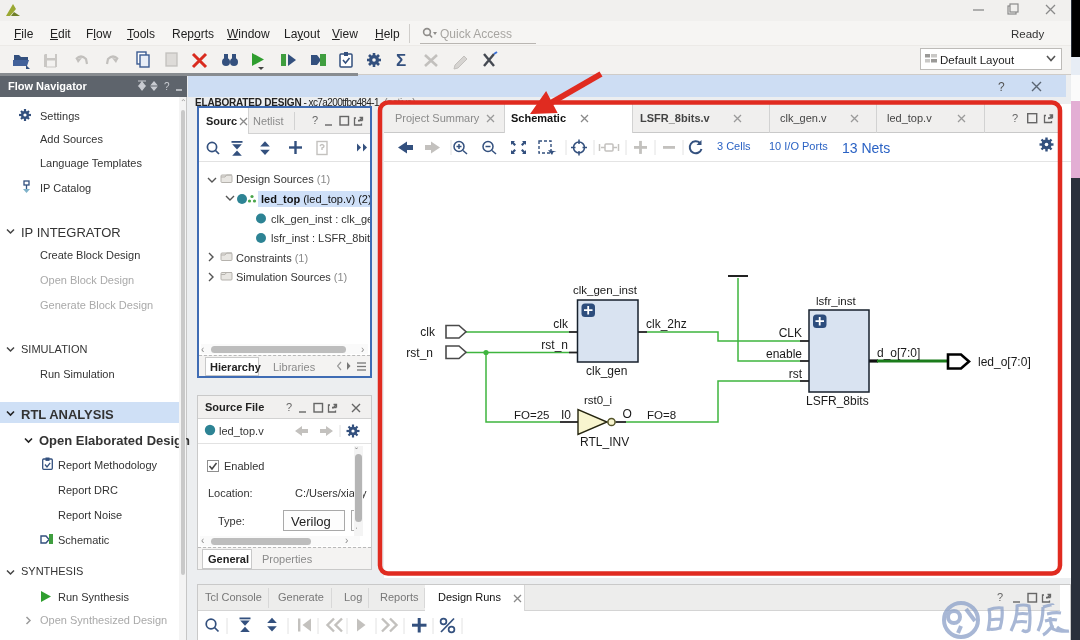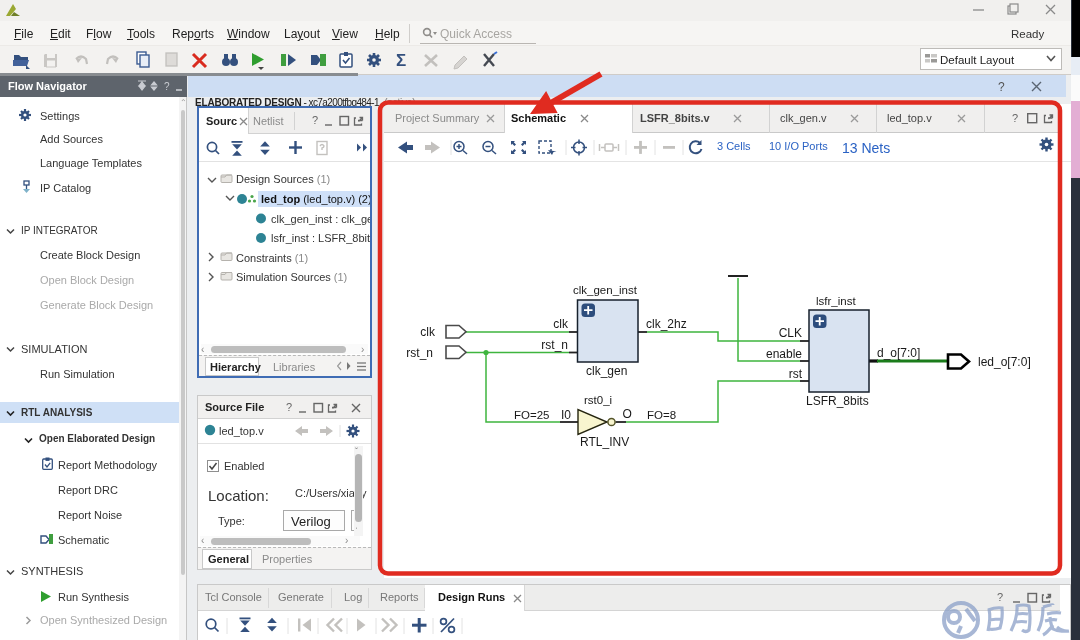--- a/index.html
+++ b/index.html
@@ -11,21 +11,21 @@
 #menubar { left:0; top:21px; width:1072px; height:25px; background:#f6f5f3; border-bottom:1px solid #eceae7; }
 .menuitem { position:absolute; top:6px; font-size:12px; color:#222; }
 .menuitem u { text-decoration:underline; }
 #toolbar { left:0; top:46px; width:1072px; height:29px; background:#f3f2f0; border-bottom:1px solid #cfccc8; }
 #fnheader { left:0; top:75px; width:187px; height:22px; background:#5e646c; }
 #fnheader .t { position:absolute; left:8px; top:5px; font-size:11px; font-weight:bold; color:#fff; }
 #elabbar { left:188px; top:75px; width:878px; height:22px; background:#cdddf3; }
 #elabbar .t { position:absolute; left:7px; top:22px; font-size:10px; color:#222; letter-spacing:-0.2px; }
 #flownav { left:0; top:97px; width:187px; height:543px; background:#ffffff; border-right:1px solid #c6c6c6; }
 .fnrow { position:absolute; font-size:11px; color:#333; white-space:nowrap; }
-.fnhead { font-size:10px; font-weight:bold; color:#333; }
+.fnhead { font-size:13px; font-weight:bold; color:#333; }
 #sources { left:197px; top:106px; width:175px; height:272px; background:#fff; border:2px solid #3f6cb4; }
 #srcfile { left:197px; top:395px; width:175px; height:175px; background:#fff; border:1px solid #c9c9c9; }
 #mainpanel { left:384px; top:104px; width:687px; height:474px; background:#fff; }
 #maintabs { position:absolute; left:0; top:0; width:676px; height:29px; background:#f0efee; border-bottom:1px solid #c9c9c9; }
 #mainbar { position:absolute; left:0; top:29px; width:687px; height:29px; background:#fff; border-bottom:1px solid #e4e4e4; }
 #bottompanel { left:197px; top:584px; width:874px; height:56px; background:#fff; border:1px solid #c9c9c9; border-bottom:none; }
 #btabs { position:absolute; left:0; top:0; width:862px; height:26px; background:#ededec; border-bottom:1px solid #d4d4d4; }
 .tab { position:absolute; top:0; height:100%; font-size:11px; color:#777; }
 #rightstrip { left:1071px; top:0; width:9px; height:640px; background:#2a303b; }
 svg { display:block; }
@@ -386,21 +386,21 @@
         </g>
         <circle cx="59" cy="7" r="1.6" fill="#fff"></circle>
       </g>
   </svg>
 
   <svg class="abs" style="left:9px;top:64px" width="12" height="12" viewBox="0 0 12 12">
     <rect x="0.5" y="0.5" width="11" height="11" fill="#fff" stroke="#8f8f8f"></rect>
     <path d="M2.5 6 l2.5 3 l4.5 -6" fill="none" stroke="#444" stroke-width="1.5"></path>
   </svg>
   <div class="abs" style="left:26px;top:64px;font-size:11px;color:#333">Enabled</div>
-  <div class="abs" style="left:10px;top:91px;font-size:15px;color:#333">Location:</div>
+  <div class="abs" style="left:10px;top:91px;font-size:11px;color:#333">Location:</div>
   <div class="abs" style="left:97px;top:91px;font-size:11px;color:#333">C:/Users/xiaoy</div>
   <div class="abs" style="left:20px;top:119px;font-size:11px;color:#333">Type:</div>
   <div class="abs" style="left:85px;top:114px;width:62px;height:21px;background:#fdfdfd;border:1px solid #a9a9a9"></div>
   <div class="abs" style="left:93px;top:118px;font-size:13px;color:#222">Verilog</div>
   <div class="abs" style="left:153px;top:114px;width:12px;height:21px;background:#fdfdfd;border:1px solid #a9a9a9"></div>
 
   <div class="abs" style="left:156px;top:50px;width:9px;height:90px;background:#f4f4f4"></div>
   <div class="abs" style="left:157px;top:58px;width:7px;height:68px;background:#b5b5b5;border-radius:4px"></div>
   <div class="abs" style="left:157px;top:50px;font-size:9px;color:#777">ˇ</div>
   <div class="abs" style="left:157px;top:130px;font-size:9px;color:#777">ˈ</div>
@@ -599,21 +599,21 @@
   <div id="btabs">
     <div class="tab" style="left:7px;top:6px">Tcl Console</div>
     <div class="abs" style="left:70px;top:3px;width:1px;height:20px;background:#d8d8d8"></div>
     <div class="tab" style="left:80px;top:6px">Generate</div>
     <div class="abs" style="left:133px;top:3px;width:1px;height:20px;background:#d8d8d8"></div>
     <div class="tab" style="left:146px;top:6px">Log</div>
     <div class="abs" style="left:170px;top:3px;width:1px;height:20px;background:#d8d8d8"></div>
     <div class="tab" style="left:182px;top:6px">Reports</div>
     <div class="abs" style="left:226px;top:3px;width:1px;height:20px;background:#d8d8d8"></div>
     <div class="abs" style="left:227px;top:0;width:100px;height:26px;background:#fff;border-right:1px solid #d8d8d8"></div>
-    <div class="tab" style="left:240px;top:6px;color:#111;font-weight:bold">Design Runs</div>
+    <div class="tab" style="left:240px;top:6px;color:#111;font-weight:normal">Design Runs</div>
     <svg class="abs" style="left:315px;top:9px" width="9" height="9" viewBox="0 0 9 9">
         <path d="M1 1 L8 8 M8 1 L1 8" stroke="#8a8a8a" stroke-width="1.3"></path>
       </svg>
     <div class="abs" style="left:799px;top:6px;font-size:11px;color:#666">?</div>
     <svg class="abs" style="left:815px;top:7px" width="44" height="12" viewBox="0 0 44 12">
       <line x1="0" y1="10" x2="7" y2="10" stroke="#666" stroke-width="1.4"></line>
       <rect x="15" y="1.5" width="8.5" height="8.5" fill="none" stroke="#666" stroke-width="1.4"></rect>
       <g stroke="#666" stroke-width="1.3" fill="none">
           <path d="M31 3 h-1.5 v7 h7 v-1.5 M33 5.5 h4.5 M37.5 5.5 v-3 h-3 M37.5 2.5 l-4 4"></path>
         </g>

